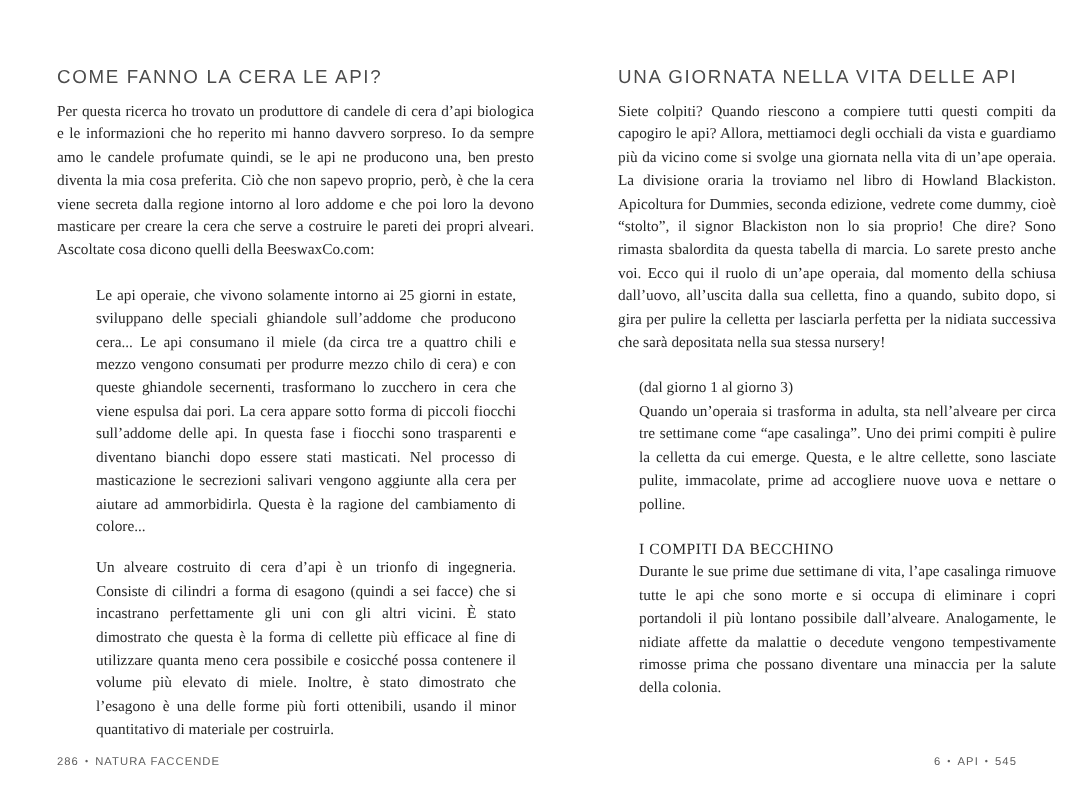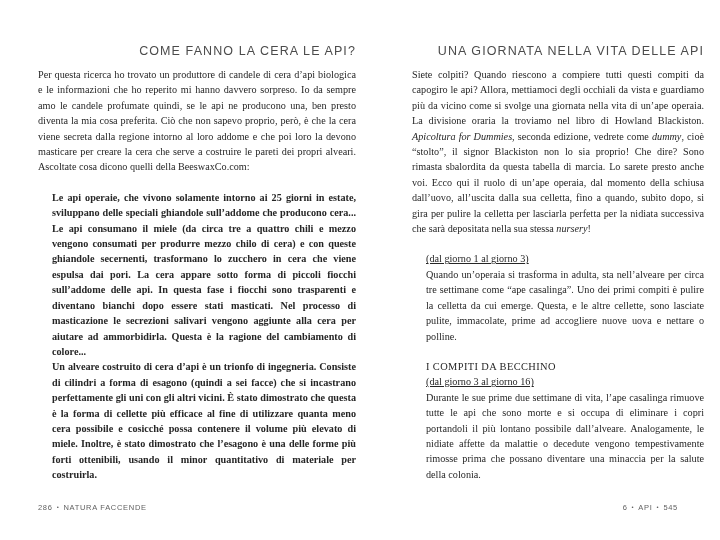--- a/index.html
+++ b/index.html
@@ -17,48 +17,46 @@
   .col-right { left:412px; width:292px; }
 
   .section-heading {
     font-family:"Liberation Sans", sans-serif;
     font-weight:400;
     font-size:12.5px;
     letter-spacing:1.1px;
     color:#4b4b4b;
     margin:0 0 9px 0;
     white-space:nowrap;
-    text-align:right;
   }
   .body-par {
     font-size:10.2px;
     line-height:15.4px;
     text-align:justify;
     margin:0;
   }
   .quote-block {
     margin:15px 0 0 14px;
     padding:0;
   }
-  .quote-block .body-par { margin:0;font-weight:bold; }
+  .quote-block .body-par { margin:12px; }
 
   .subsection { margin:15px 0 0 14px; }
   .subsection-title {
     font-size:10.4px;
     line-height:15.4px;
     letter-spacing:0.4px;
     color:#262626;
   }
   .subsection-subtitle {
     font-size:10.2px;
     line-height:15.4px;
     color:#262626;
-    text-decoration:underline;
   }
-  .italic { font-style:italic; }
+  .italic { }
 
   .footer {
     position:absolute;
     top:503px;
     font-family:"Liberation Sans", sans-serif;
     font-size:7.5px;
     letter-spacing:0.7px;
     color:#5f5f5f;
     white-space:nowrap;
   }
@@ -93,21 +91,20 @@
 
     <p class="body-par"><span>Siete colpiti? Quando riescono a compiere tutti questi compiti da capogiro le api? Allora, mettiamoci degli occhiali da vista e guardiamo più da vicino come si svolge una giornata nella vita di un’ape operaia. La divisione oraria la troviamo nel libro di Howland Blackiston. </span><span class="italic">Apicoltura for Dummies</span><span>, seconda edizione, vedrete come </span><span class="italic">dummy</span><span>, cioè “stolto”, il signor Blackiston non lo sia proprio! Che dire? Sono rimasta sbalordita da questa tabella di marcia. Lo sarete presto anche voi. Ecco qui il ruolo di un’ape operaia, dal momento della schiusa dall’uovo, all’uscita dalla sua celletta, fino a quando, subito dopo, si gira per pulire la celletta per lasciarla perfetta per la nidiata successiva che sarà depositata nella sua stessa </span><span class="italic">nursery</span><span>!</span></p>
 
     <div class="subsection">
       <div class="subsection-subtitle">(dal giorno 1 al giorno 3)</div>
       <p class="body-par">Quando un’operaia si trasforma in adulta, sta nell’alveare per circa tre settimane come “ape casalinga”. Uno dei primi compiti è pulire la celletta da cui emerge. Questa, e le altre cellette, sono lasciate pulite, immacolate, prime ad accogliere nuove uova e nettare o polline.</p>
     </div>
 
     <div class="subsection">
       <div class="subsection-title">I COMPITI DA BECCHINO</div>
-      <div class="subsection-subtitle">(dal giorno 3 al giorno 16)</div>
       <p class="body-par">Durante le sue prime due settimane di vita, l’ape casalinga rimuove tutte le api che sono morte e si occupa di eliminare i copri portandoli il più lontano possibile dall’alveare. Analogamente, le nidiate affette da malattie o decedute vengono tempestivamente rimosse prima che possano diventare una minaccia per la salute della colonia.</p>
     </div>
   </div>
 
   <div class="footer footer-left">
     <span>286</span><span class="dot">•</span><span>NATURA FACCENDE</span>
   </div>
 
   <div class="footer footer-right">
     <span>6</span><span class="dot">•</span><span>API</span><span class="dot">•</span><span>545</span>

